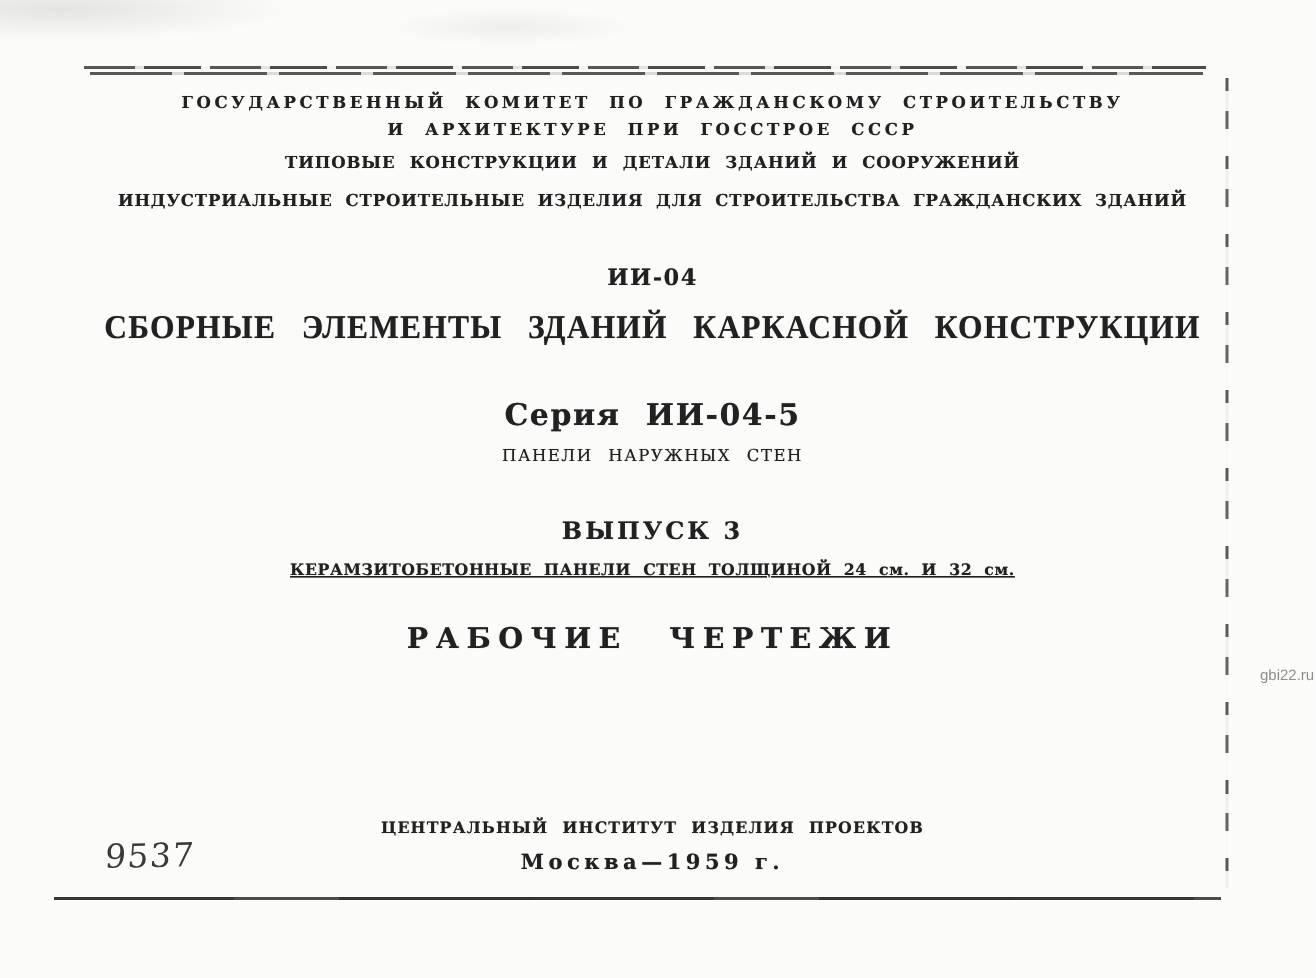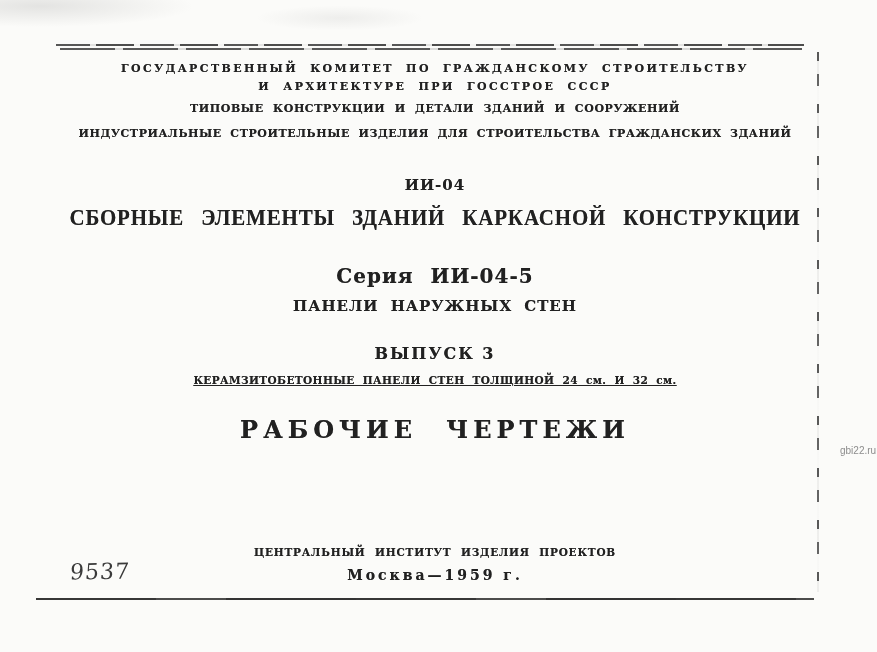--- a/index.html
+++ b/index.html
@@ -50,24 +50,24 @@
     text-shadow: 0 0 0.5px rgba(20,20,20,0.55);
   }
   .org-1      { top: 62px;  font-size: 11px; font-weight: bold; letter-spacing: 2.4px; word-spacing: 6px; }
   .org-2      { top: 80px;  font-size: 11px; font-weight: bold; letter-spacing: 2.4px; word-spacing: 6px; }
   .typ-line   { top: 102px; font-size: 11px; font-weight: bold; letter-spacing: 0.6px; word-spacing: 5px; }
   .ind-line   { top: 127px; font-size: 11px; font-weight: bold; letter-spacing: 0.6px; word-spacing: 4px; }
   .code       { top: 176px; font-size: 15px; font-weight: bold; letter-spacing: 1px; }
   .main-title { top: 206px; font-size: 21px; font-weight: bold; letter-spacing: 0.8px; word-spacing: 11px;
                 font-family: "Liberation Serif", serif; transform: scaleY(1.05); }
   .seriya     { top: 264px; font-size: 20px; font-weight: bold; letter-spacing: 1px; word-spacing: 9px; }
-  .paneli     { top: 297px; font-size: 15px; font-weight: bold; letter-spacing: 1px; word-spacing: 6px; }
+  .paneli     { top: 297px; font-size: 11px; font-weight: normal; letter-spacing: 1px; word-spacing: 6px; }
   .vypusk     { top: 344px; font-size: 16px; font-weight: bold; letter-spacing: 2px; }
   .keramzit   { top: 374px; font-size: 10.5px; font-weight: bold; letter-spacing: 0.4px; word-spacing: 4px; text-decoration: underline; }
-  .rabochie   { top: 415px; font-size: 24px; font-weight: bold; letter-spacing: 5px; word-spacing: 16px; }
+  .rabochie   { top: 415px; font-size: 19px; font-weight: bold; letter-spacing: 5px; word-spacing: 16px; }
   .institute  { top: 546px; font-size: 10.5px; font-weight: bold; letter-spacing: 0.8px; word-spacing: 5px; }
   .city-year  { top: 567px; font-size: 14px; font-weight: bold; letter-spacing: 3px; }
   
   .handwritten {
     position: absolute; left: 70px; top: 559px;
     font-family: "DejaVu Serif", serif;
     font-size: 22px; font-weight: 400; color: #3a3a3a;
     letter-spacing: 1px;
     transform: skewX(-5deg) rotate(-1deg);
     white-space: nowrap;

